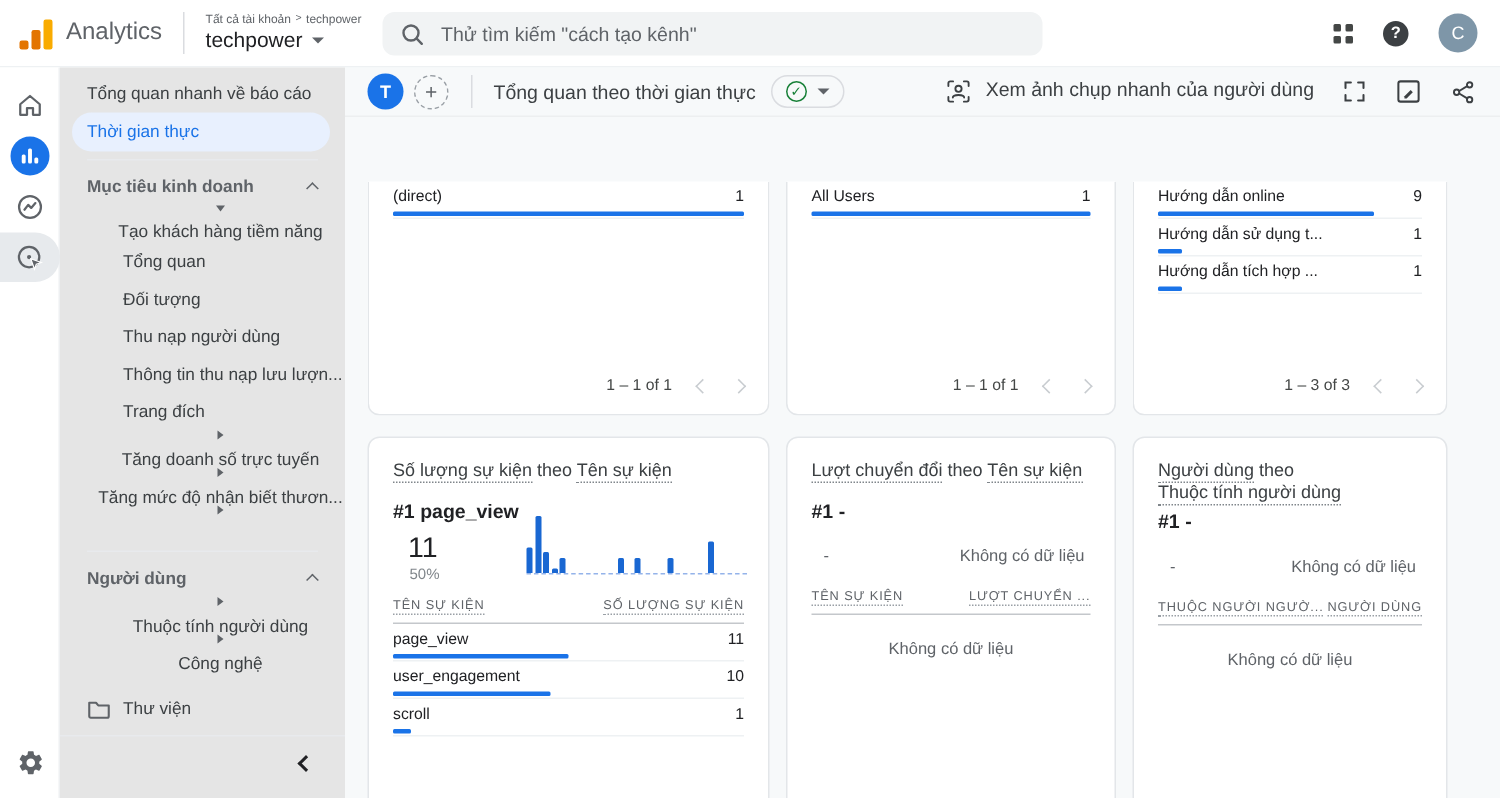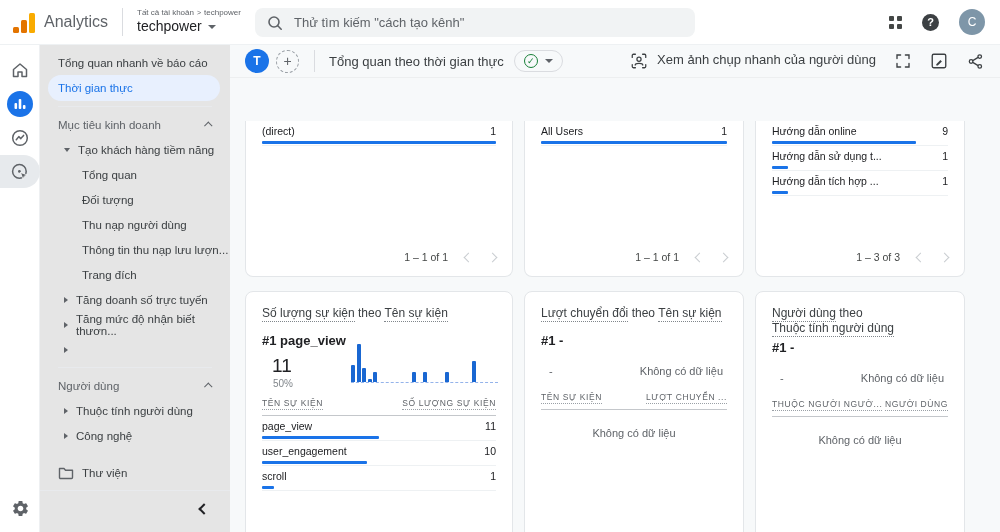--- a/index.html
+++ b/index.html
@@ -44,25 +44,25 @@
     cursor:pointer; margin-bottom:1px; }
   .rail-active-circle { width:26px; height:26px; border-radius:50%; background:#1a73e8;
     display:flex; align-items:center; justify-content:center; }
   .rail-pill { background:#e7eaed; border-radius:0 17px 17px 0; }
   .rail-gear { position:absolute; bottom:14px; left:0; width:40px; display:flex; justify-content:center; cursor:pointer; }
 
   .sidebar { width:190px; background:#e5e5e5; padding-top:5px; position:relative;
     font-size:11.5px; color:#3c4043; flex:none; }
   .nav-item { height:25px; display:flex; align-items:center; padding-left:18px; cursor:pointer; gap:8px; }
   .nav-item.sub { padding-left:42px; }
-  .nav-item.parent { padding-left:24px; }
+  .nav-item.parent { padding-left:24px;flex-direction:column; }
   .nav-pill { background:#e8f0fe; color:#1a73e8; border-radius:14px; height:26px;
     margin:0 10px 0 8px; padding-left:10px; }
   .section-header { height:25px; display:flex; align-items:center; justify-content:space-between;
-    padding:0 18px; color:#5f6368; cursor:pointer; }
+    padding:0 18px; color:#5f6368; cursor:pointer;font-weight:bold; }
   .sb-divider { height:1px; background:#e8eaed; margin:5px 18px; }
   .caret-r { width:0; height:0; border-left:4px solid #5f6368;
     border-top:3.5px solid transparent; border-bottom:3.5px solid transparent; flex:none; }
   .caret-d { width:0; height:0; border-top:4px solid #5f6368;
     border-left:3.5px solid transparent; border-right:3.5px solid transparent; flex:none; }
   .chev-up { width:6px; height:6px; border-left:1.5px solid #5f6368; border-top:1.5px solid #5f6368;
     transform:rotate(45deg) translateY(1px); }
   .lib-gap { height:12px; }
   .sidebar-bottom { position:absolute; bottom:6px; left:0; right:0; height:36px;
     border-top:1px solid #e8eaed; display:flex; align-items:center; justify-content:flex-end;

